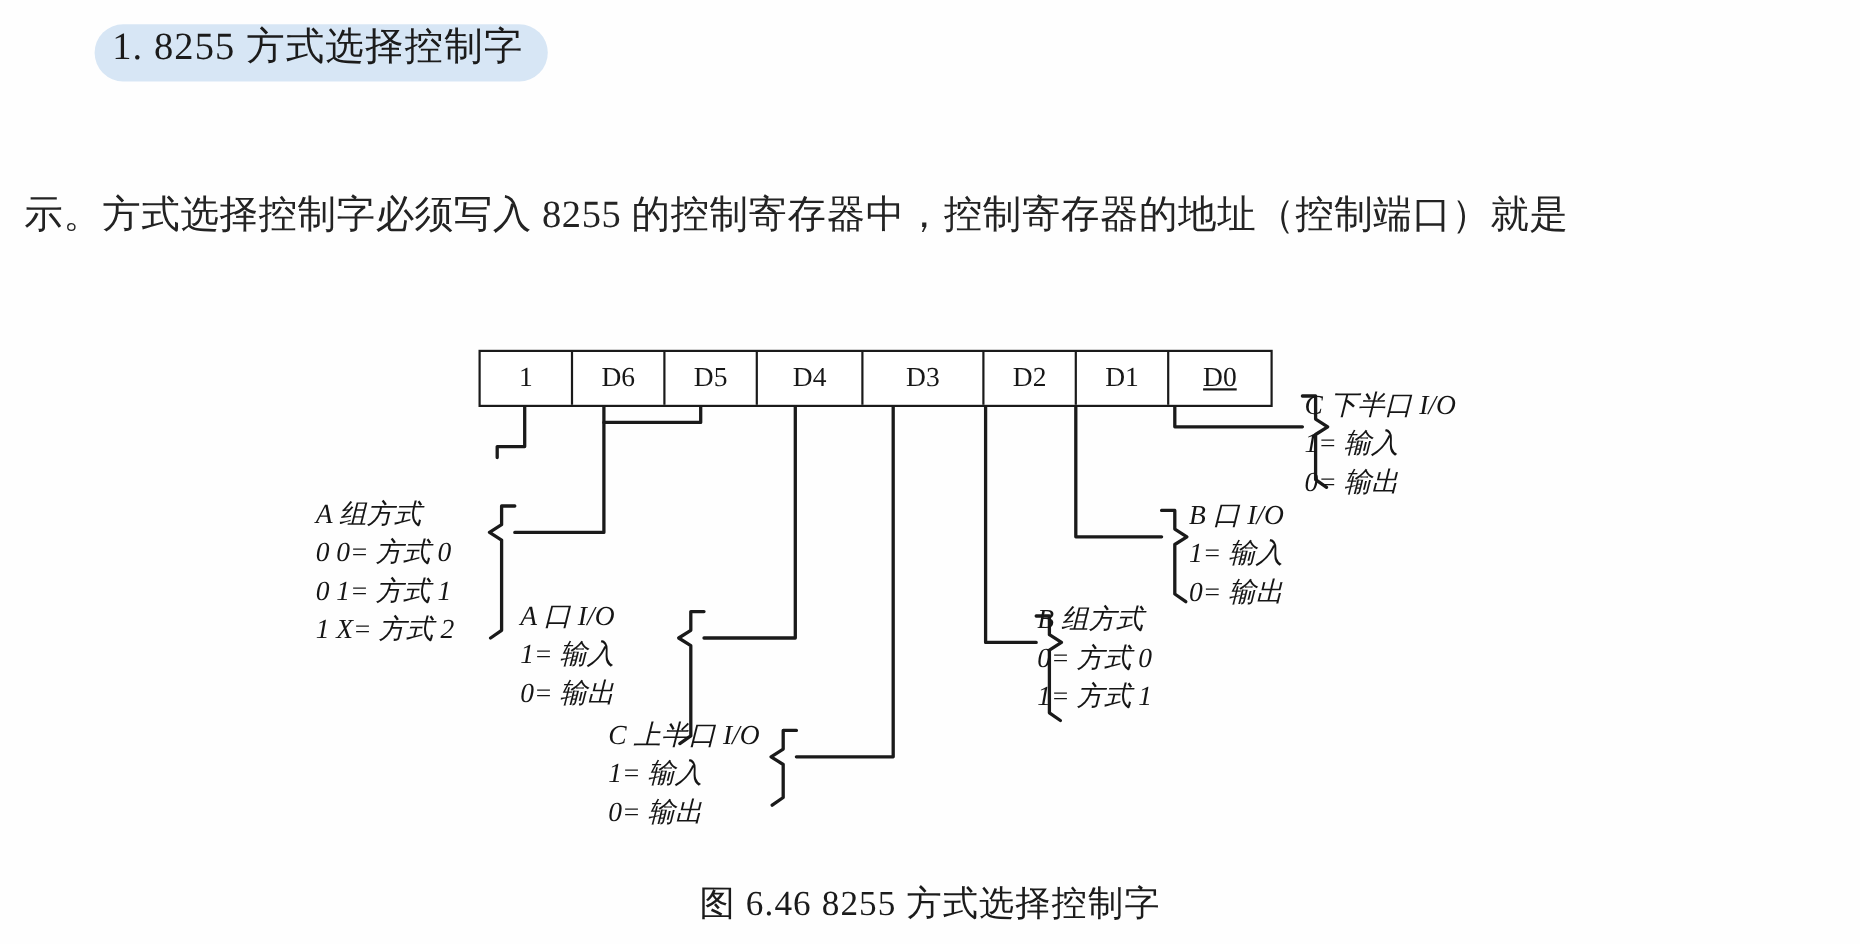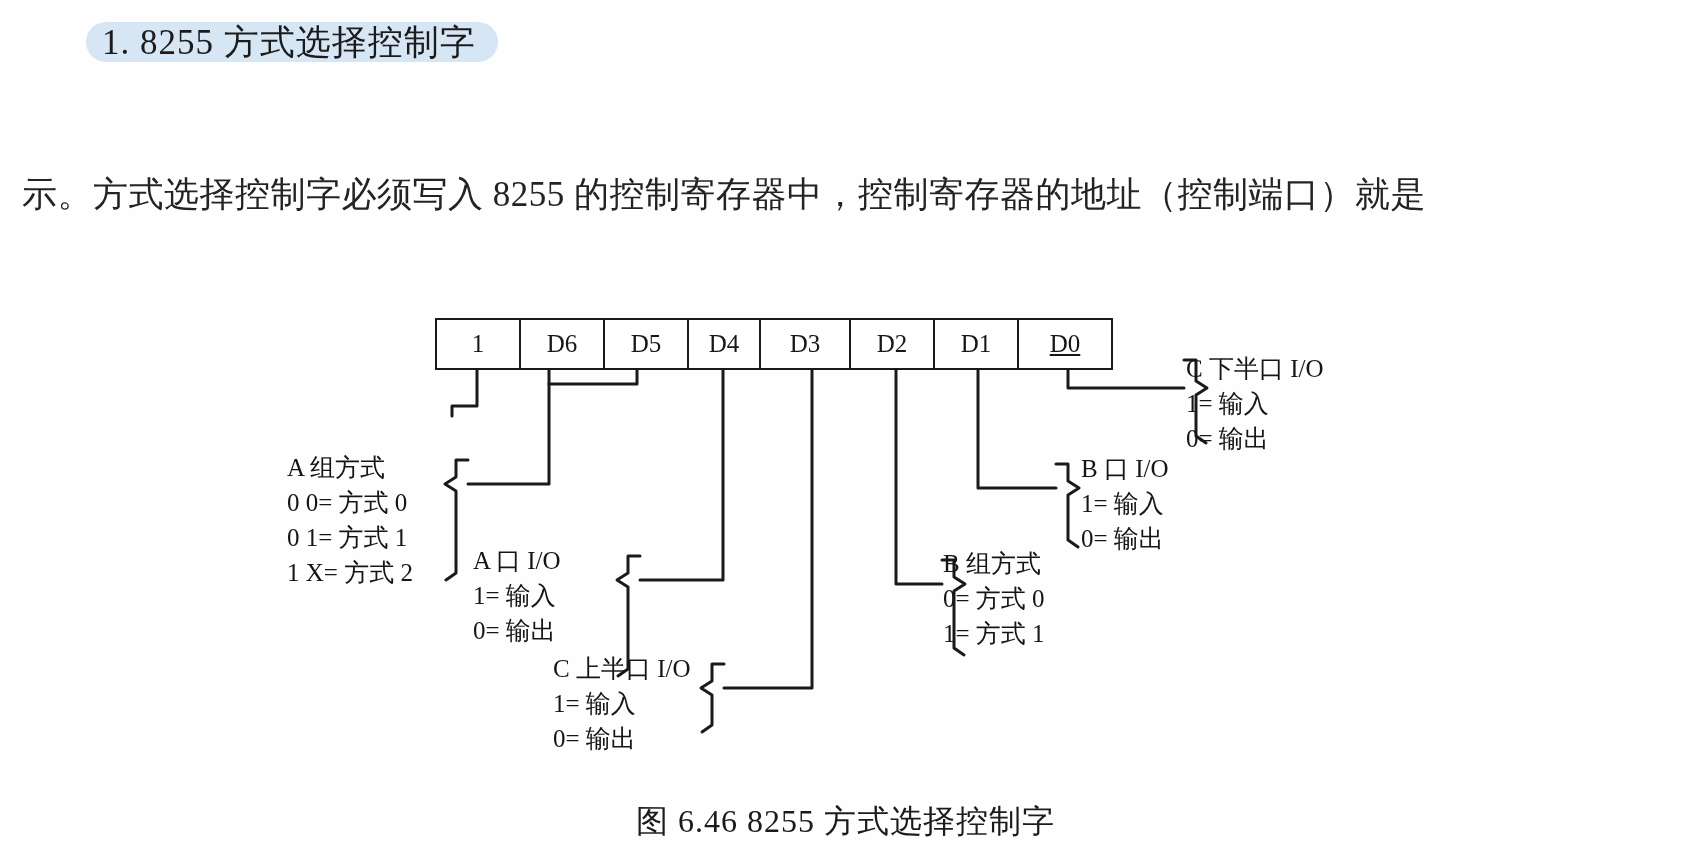--- a/index.html
+++ b/index.html
@@ -22,21 +22,21 @@
   }
 
   
   #heading-block {
     position: absolute;
     left: 86px;
     top: 22px;
     height: 40px;
     display: flex;
     align-items: center;
-    padding: 0 22px 0 16px;
+    padding: 0 22px 12px 16px;
     background: #d7e6f5;
     border-radius: 30px;
   }
   #heading-text {
     font-size: 35px;
     letter-spacing: 1px;
     white-space: nowrap;
     color: #1b1b1b;
   }
 
@@ -84,21 +84,21 @@
   .field-cell:last-child { border-right: none; text-decoration: underline; }
 
   
   .ann {
     position: absolute;
     font-size: 25px;
     line-height: 35px;
     color: #151515;
     white-space: nowrap;
   }
-  .ann .t { display: block; }
+  .ann .t { display: block; font-style: italic; }
 
   #ann-flag   { left: 216px; top: 112px; font-size: 26px; }
   #ann-agroup { left: 287px; top: 162px; }
   #ann-aport  { left: 473px; top: 255px; }
   #ann-cup    { left: 553px; top: 363px; }
   #ann-clow   { left: 1186px; top: 63px; }
   #ann-bport  { left: 1057px; top: 163px; margin-left: 24px; }
   #ann-bgroup { left: 943px; top: 258px; }
 
   
@@ -151,22 +151,22 @@
         <path d="M 1068 78 L 1068 100 L 1184 100"></path>
         <path d="M 1184 72 L 1196 72 L 1196 93 L 1207 100 L 1196 107 L 1196 148 L 1206 155"></path>
 
       </g>
     </svg>
 
     <div class="field-row">
       <div class="field-cell" style="width:84px">1</div>
       <div class="field-cell" style="width:84px">D6</div>
       <div class="field-cell" style="width:84px">D5</div>
-      <div class="field-cell" style="width:72px">D4</div>
-      <div class="field-cell" style="width:90px">D3</div>
+      <div class="field-cell" style="width:96px">D4</div>
+      <div class="field-cell" style="width:110px">D3</div>
       <div class="field-cell" style="width:84px">D2</div>
       <div class="field-cell" style="width:84px">D1</div>
       <div class="field-cell" style="width:92px">D0</div>
     </div>
 
 
     <div id="ann-agroup" class="ann">
       <span class="t">A 组方式</span>
       <span class="t">0 0= 方式 0</span>
       <span class="t">0 1= 方式 1</span>

